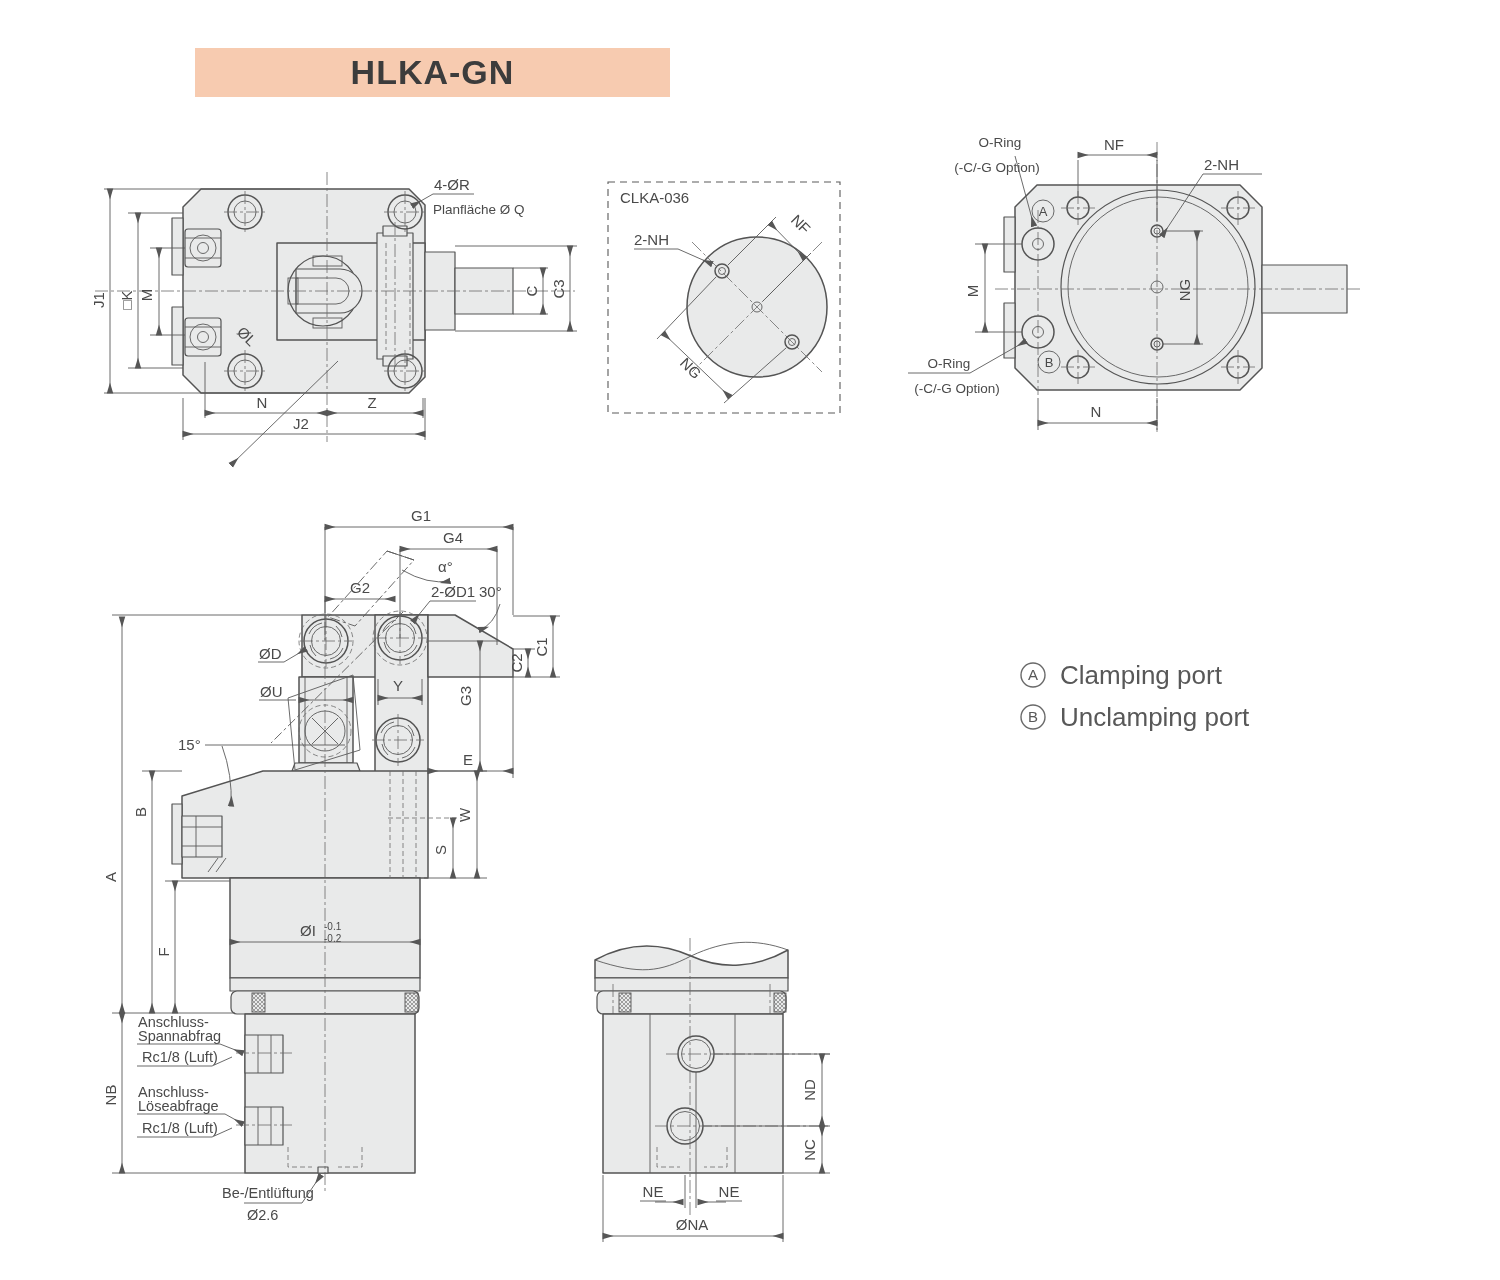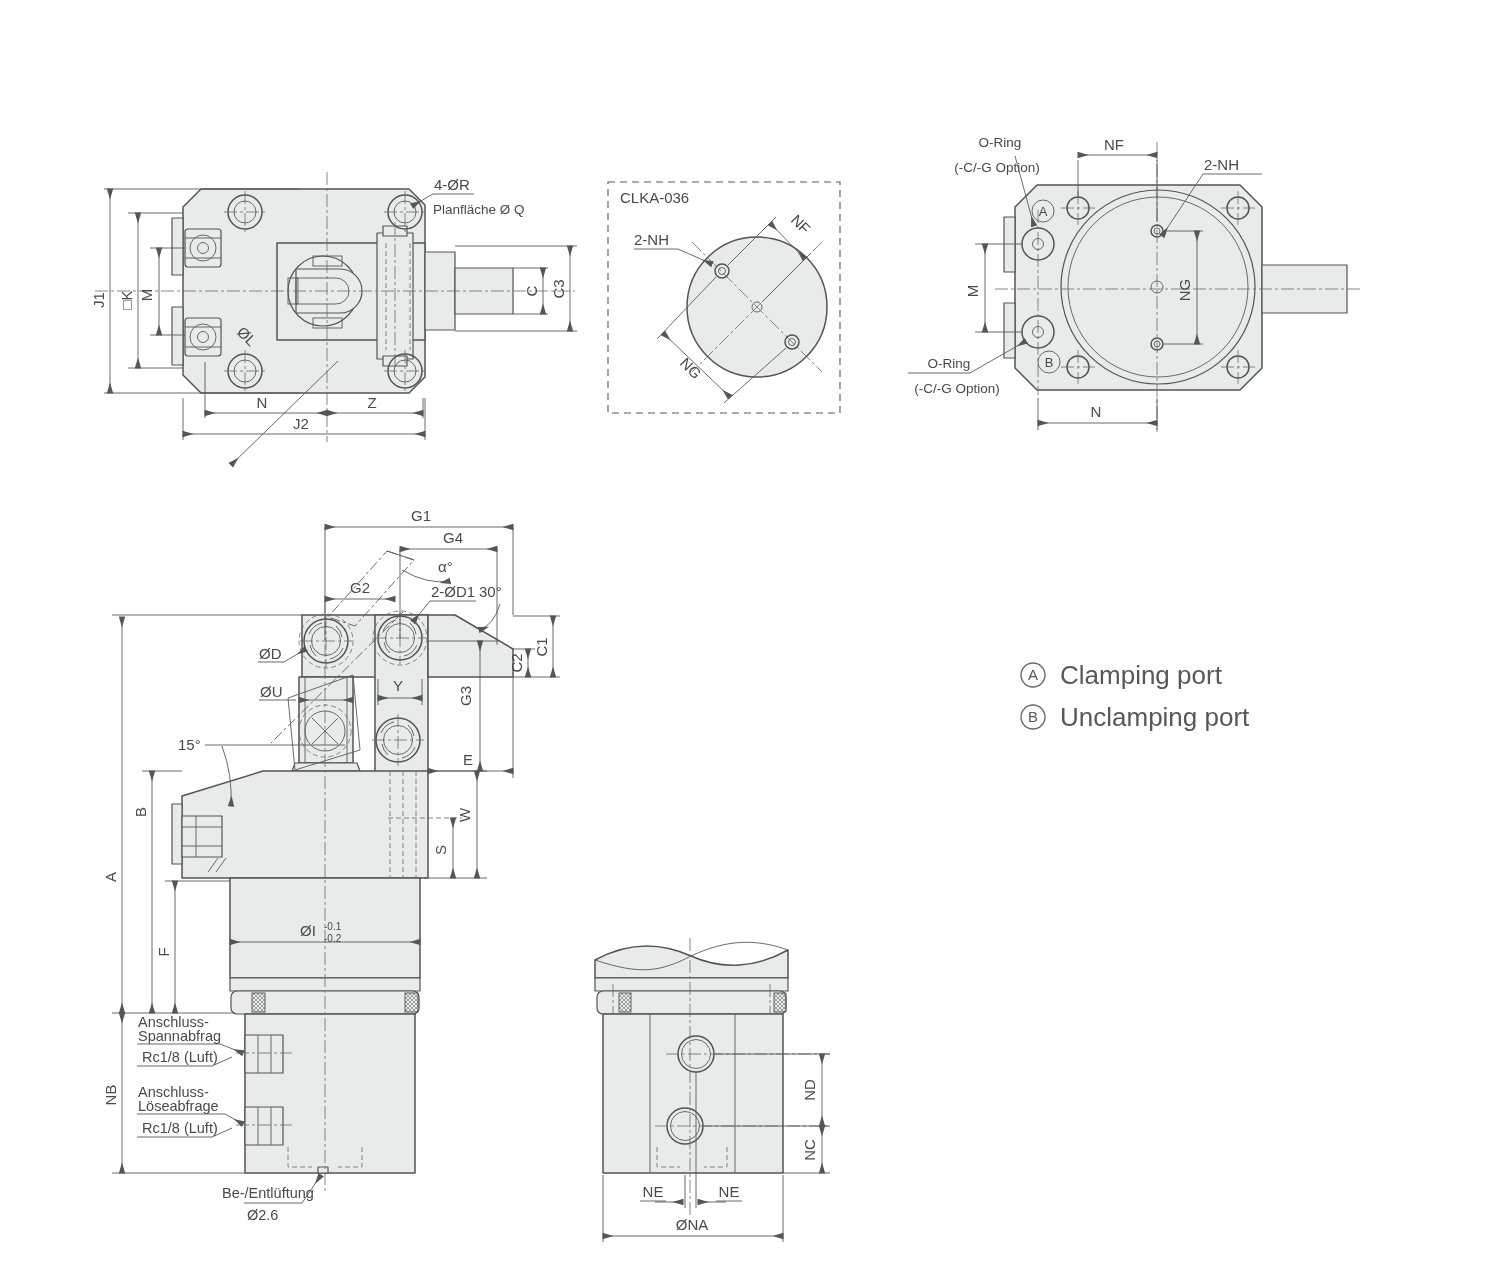--- a/index.html
+++ b/index.html
@@ -27,20 +27,23 @@
   text.ger{font-size:14.5px;}
   text.badge{font-size:13px;}
   text.leg{font-size:26px;fill:#585858;}
   text.legbadge{font-size:15px;fill:#585858;}
 </style>
 </head>
 <body>
 
 <div class="page">
 
+  <div class="titlebar">
+    <span>HLKA-GN</span>
+  </div>
 
   <svg width="1500" height="1280" viewBox="0 0 1500 1280">
     <defs>
       <marker id="ar" viewBox="0 0 12 8" refX="11.5" refY="4" markerWidth="13" markerHeight="8.5" orient="auto-start-reverse">
         <path d="M0.5,4 L12,0.6 L12,7.4 Z" fill="#565656"></path>
       </marker>
       <pattern id="knurl" width="4" height="4" patternUnits="userSpaceOnUse">
         <path d="M0,4 L4,0 M-1,1 L1,-1 M3,5 L5,3 M0,0 L4,4" stroke="#8a8a8a" stroke-width="0.8"></path>
       </pattern>
       <g id="torx">

